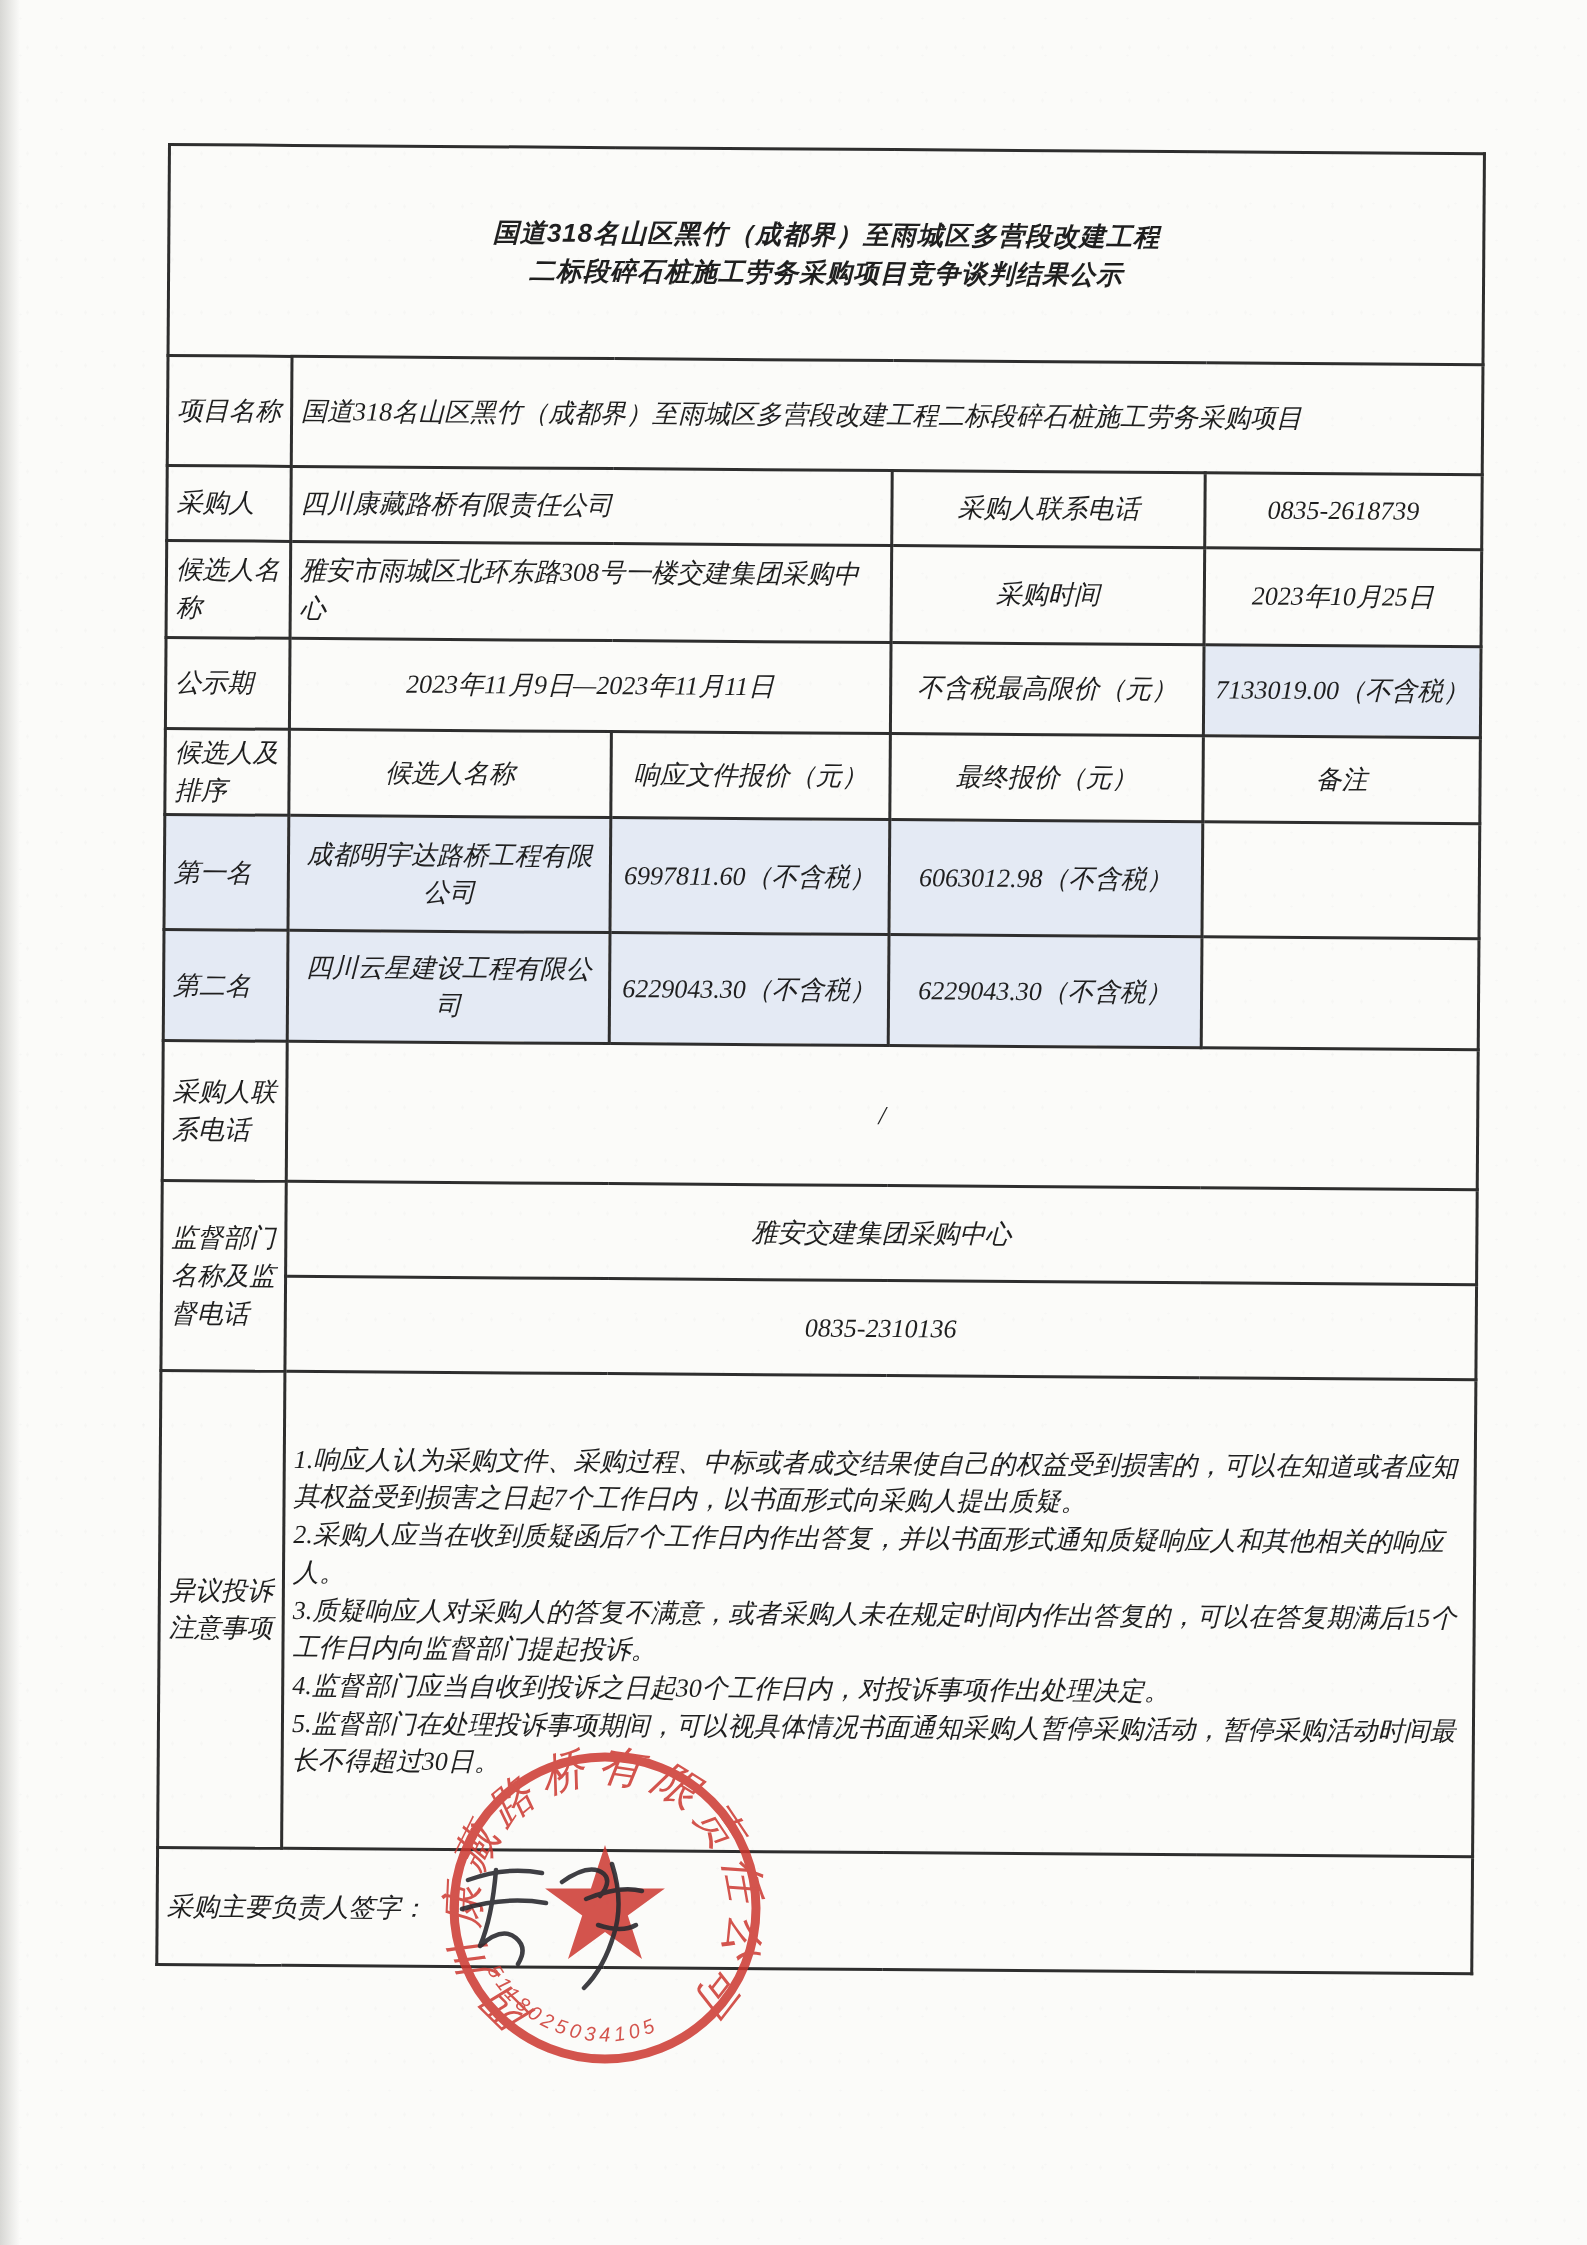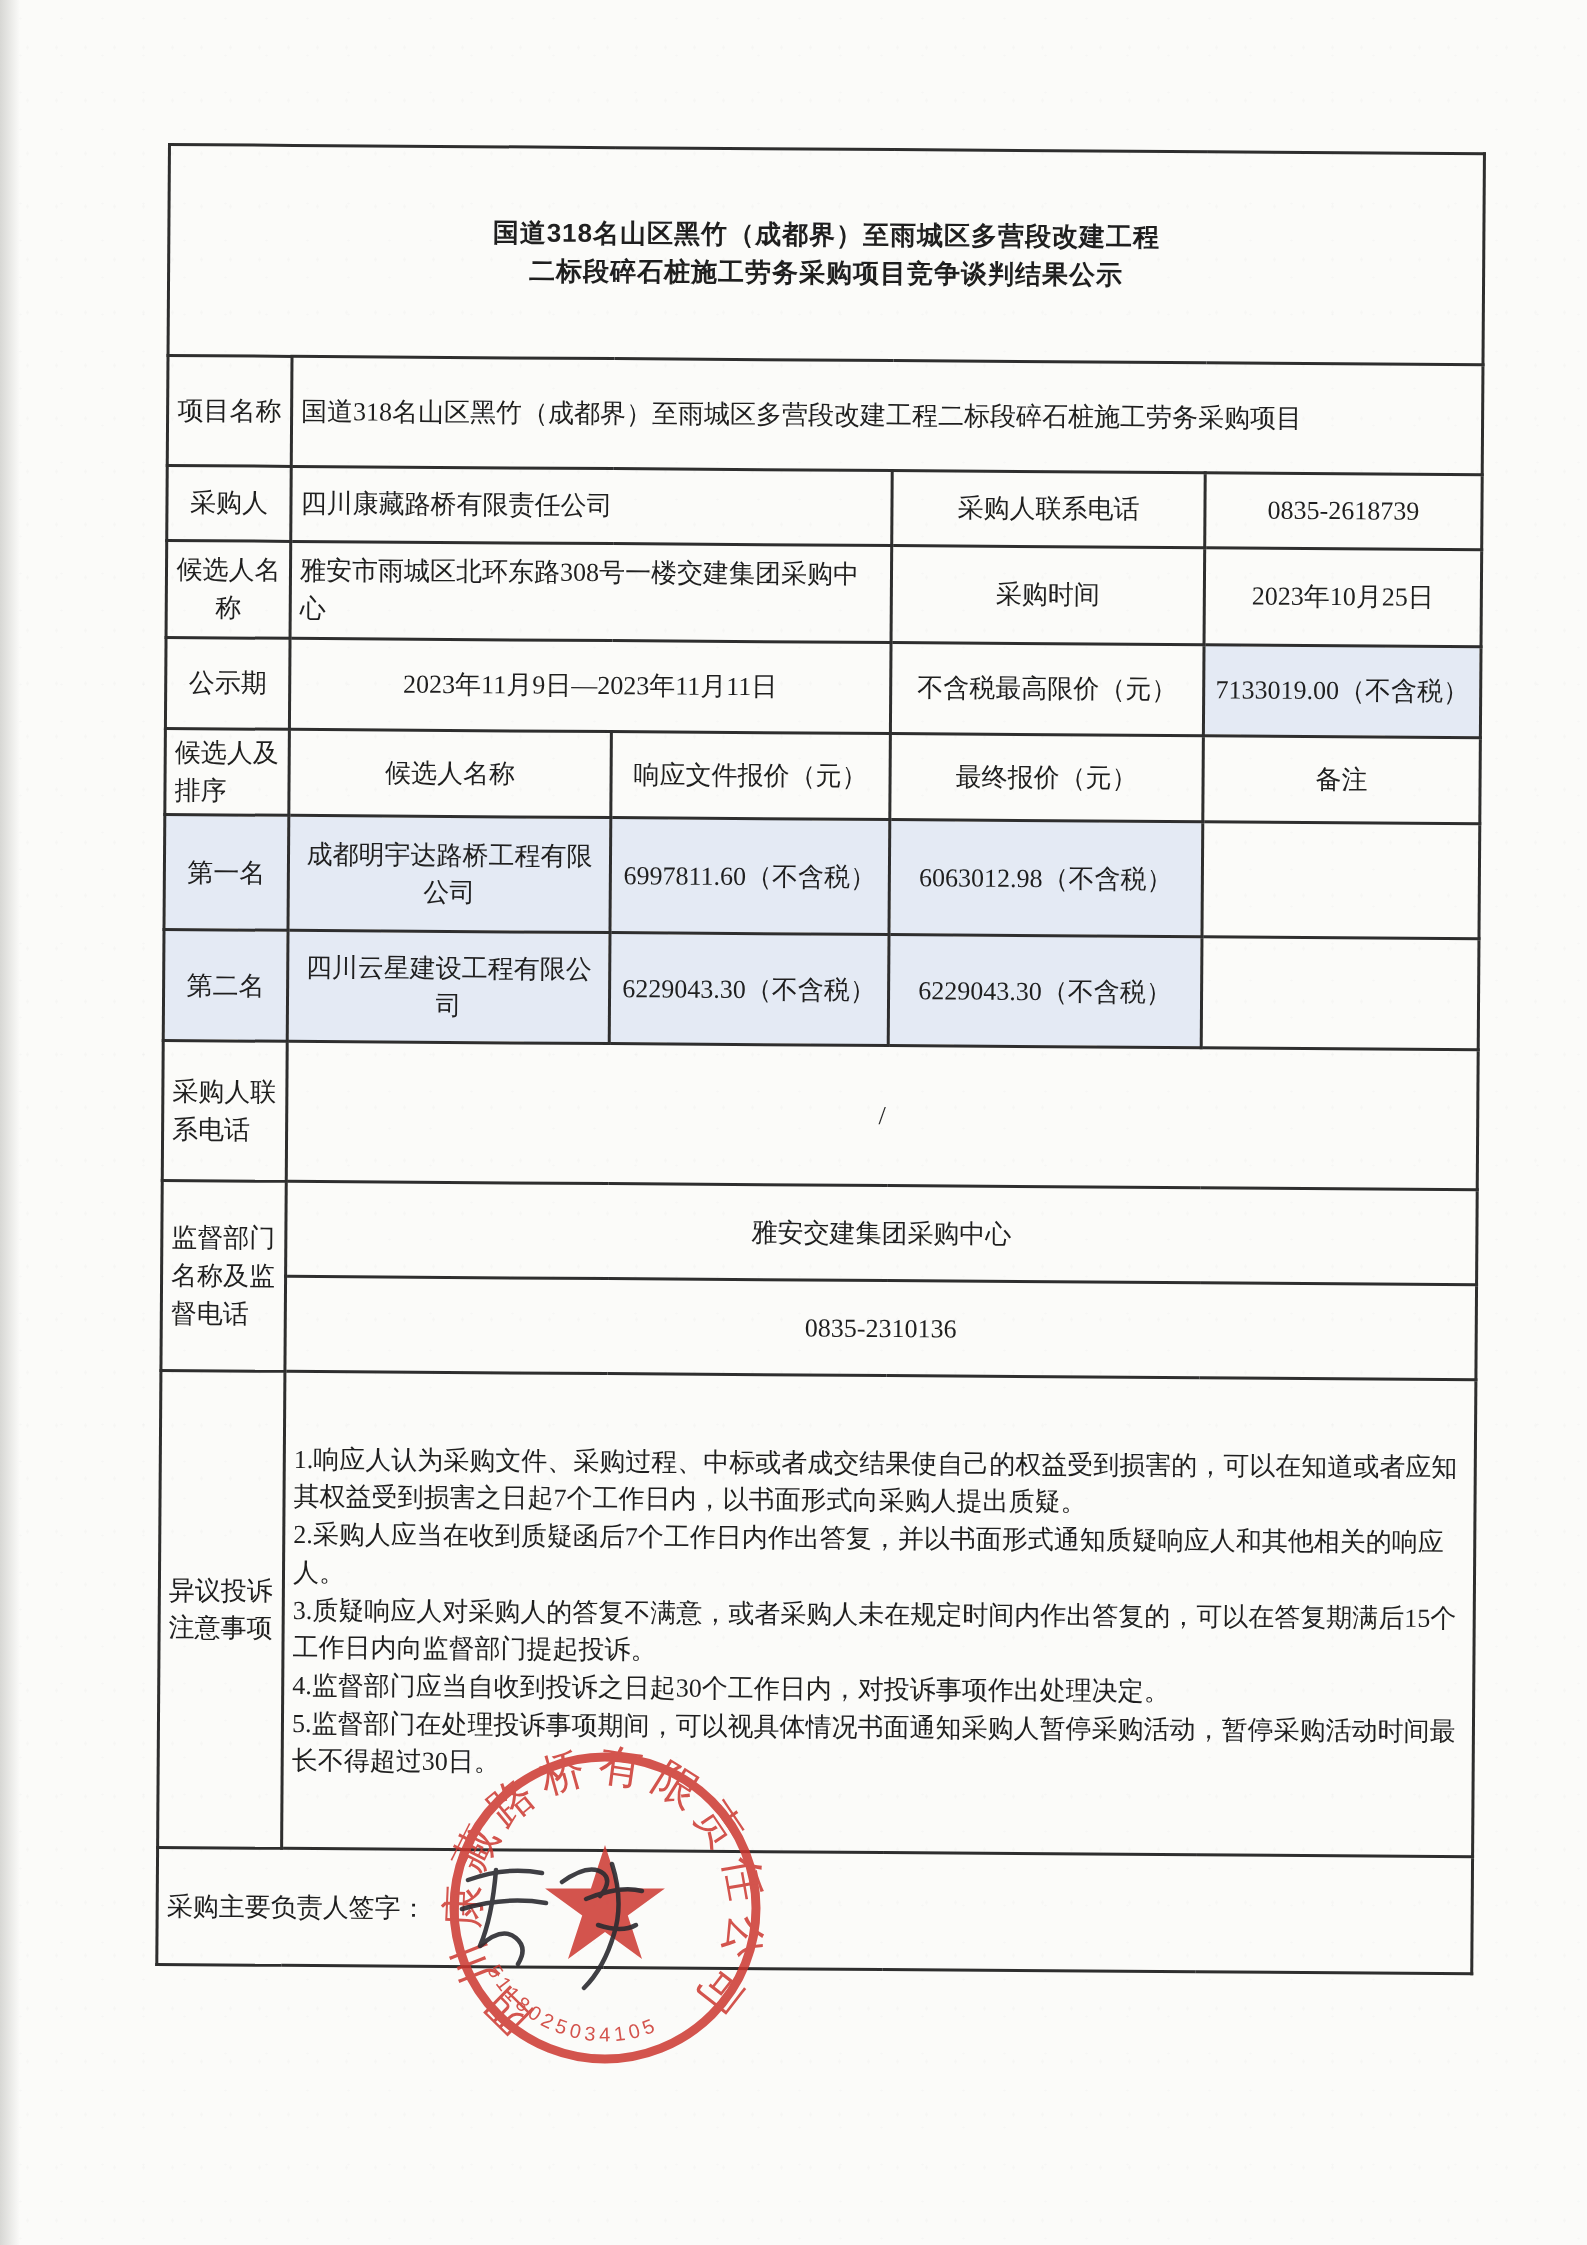--- a/index.html
+++ b/index.html
@@ -10,20 +10,21 @@
     background:#fbfbf9;
     overflow:hidden;
     font-family:"Liberation Serif","DejaVu Serif",serif;
     color:#1f1f1f;
     
     background-image:
       radial-gradient(rgba(60,70,110,0.025) 1px, transparent 1.2px),
       radial-gradient(rgba(40,40,40,0.02) 1px, transparent 1.2px);
     background-size:41px 37px, 29px 53px;
     background-position:0 0, 13px 21px;
+    font-style:italic;
   }
   .edge-strip{
     position:absolute;left:0;top:0;width:20px;height:2245px;
     background:linear-gradient(90deg,#d7d7d4,rgba(215,215,212,0));
     z-index:0;
   }
   .sheet{
     position:absolute;left:168px;top:143px;
     transform:rotate(0.4deg);
     transform-origin:0 0;
@@ -39,21 +40,21 @@
     border:3px solid #2e2e2e;
     font-size:26px;
     line-height:1.45;
     vertical-align:middle;
     padding:4px 8px;
     overflow:hidden;
     word-break:break-all;
   }
   .tC{text-align:center;}
   .tL{text-align:left;padding-left:12px;}
-  .lblC{text-align:center;padding:4px 2px;}
+  .lblC{padding:4px 2px;}
   .lblW{text-align:left;padding:4px 2px 4px 7px;}
   .blue{background:#e4eaf4;}
   .title-cell{
     text-align:center;
     font-family:"Liberation Sans","DejaVu Sans",sans-serif;
     font-weight:700;
     font-size:35px;
     line-height:57px;
     letter-spacing:1px;
     padding-top:30px;

